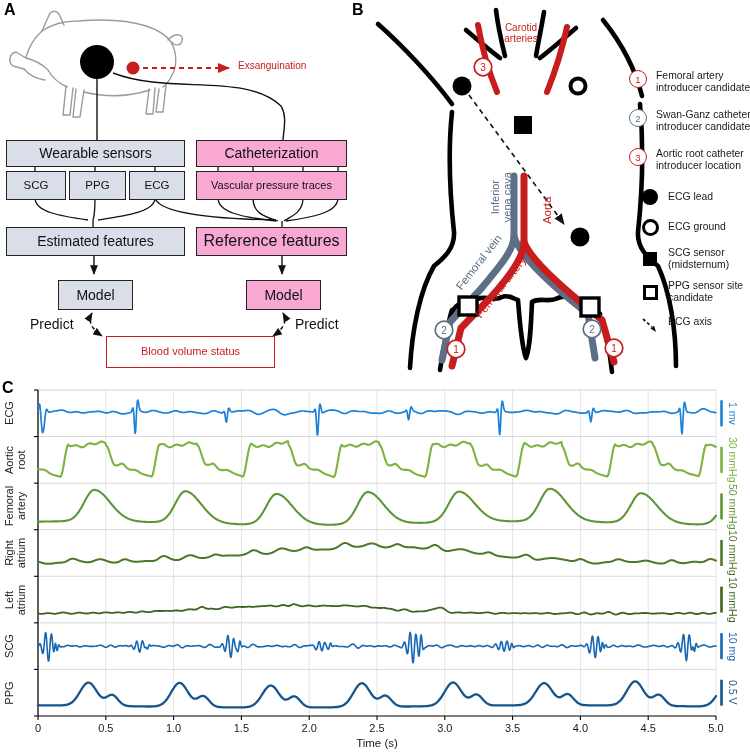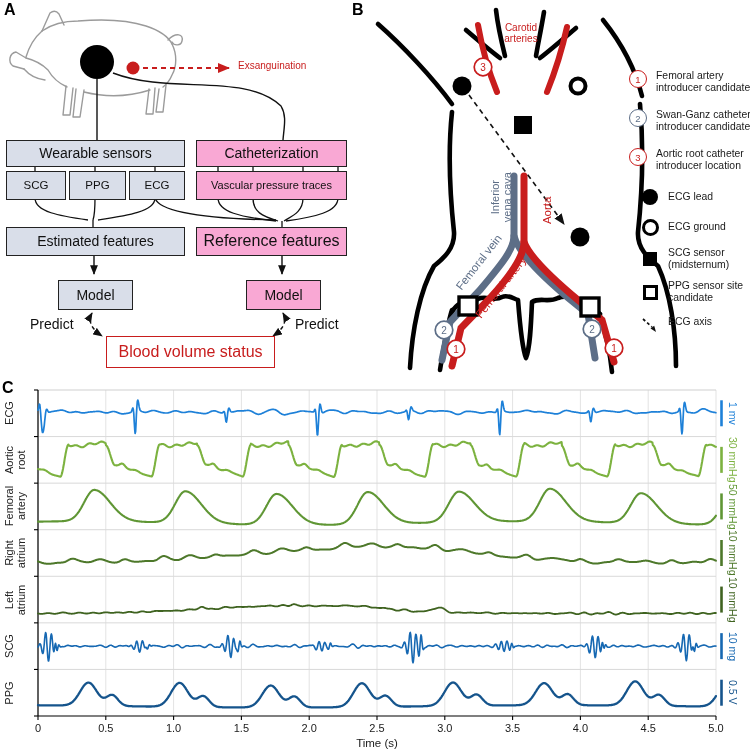--- a/index.html
+++ b/index.html
@@ -6,21 +6,21 @@
   .fig{position:relative;width:750px;height:753px;background:#fff;
        font-family:"Liberation Sans",sans-serif;color:#111;overflow:hidden;}
   .panel-letter{position:absolute;font-size:16px;font-weight:bold;color:#000;}
   svg{position:absolute;left:0;top:0;}
   .abox{position:absolute;display:flex;align-items:center;justify-content:center;
         border:1.5px solid #222;background:#d9dee9;font-size:13.5px;color:#111;
         line-height:1.05;}
   .abox.green{background:#f9a8d4;}
   .abox.small{font-size:11.5px;}
   .abox.tiny{font-size:11px;}
-  .abox.red{border:1.7px solid #c81d1d;color:#c81d1d;background:#fff;font-size:16px;}
+  .abox.red{border:1.7px solid #c81d1d;color:#c81d1d;background:#fff;font-size:11px;}
   .flabel{position:absolute;font-size:14px;color:#111;}
   .exsang{position:absolute;color:#c81d1d;font-size:10px;}
   .carotid-lbl{position:absolute;color:#c81d1d;font-size:10px;text-align:center;line-height:1.1;}
   .rot{position:absolute;text-align:center;line-height:1.1;}
   .legend-item{position:absolute;display:flex;gap:8px;align-items:flex-start;}
   .legend-item.center{align-items:center;}
   .legend-text{width:100px;font-size:10.4px;line-height:1.18;color:#1a1a1a;}
   .licon{flex:0 0 20px;display:flex;justify-content:center;align-items:center;}
   .circnum{width:16px;height:16px;border-radius:50%;border:1.5px solid #c81d1d;color:#c81d1d;
            font-size:9.5px;display:flex;align-items:center;justify-content:center;background:#fff;}

